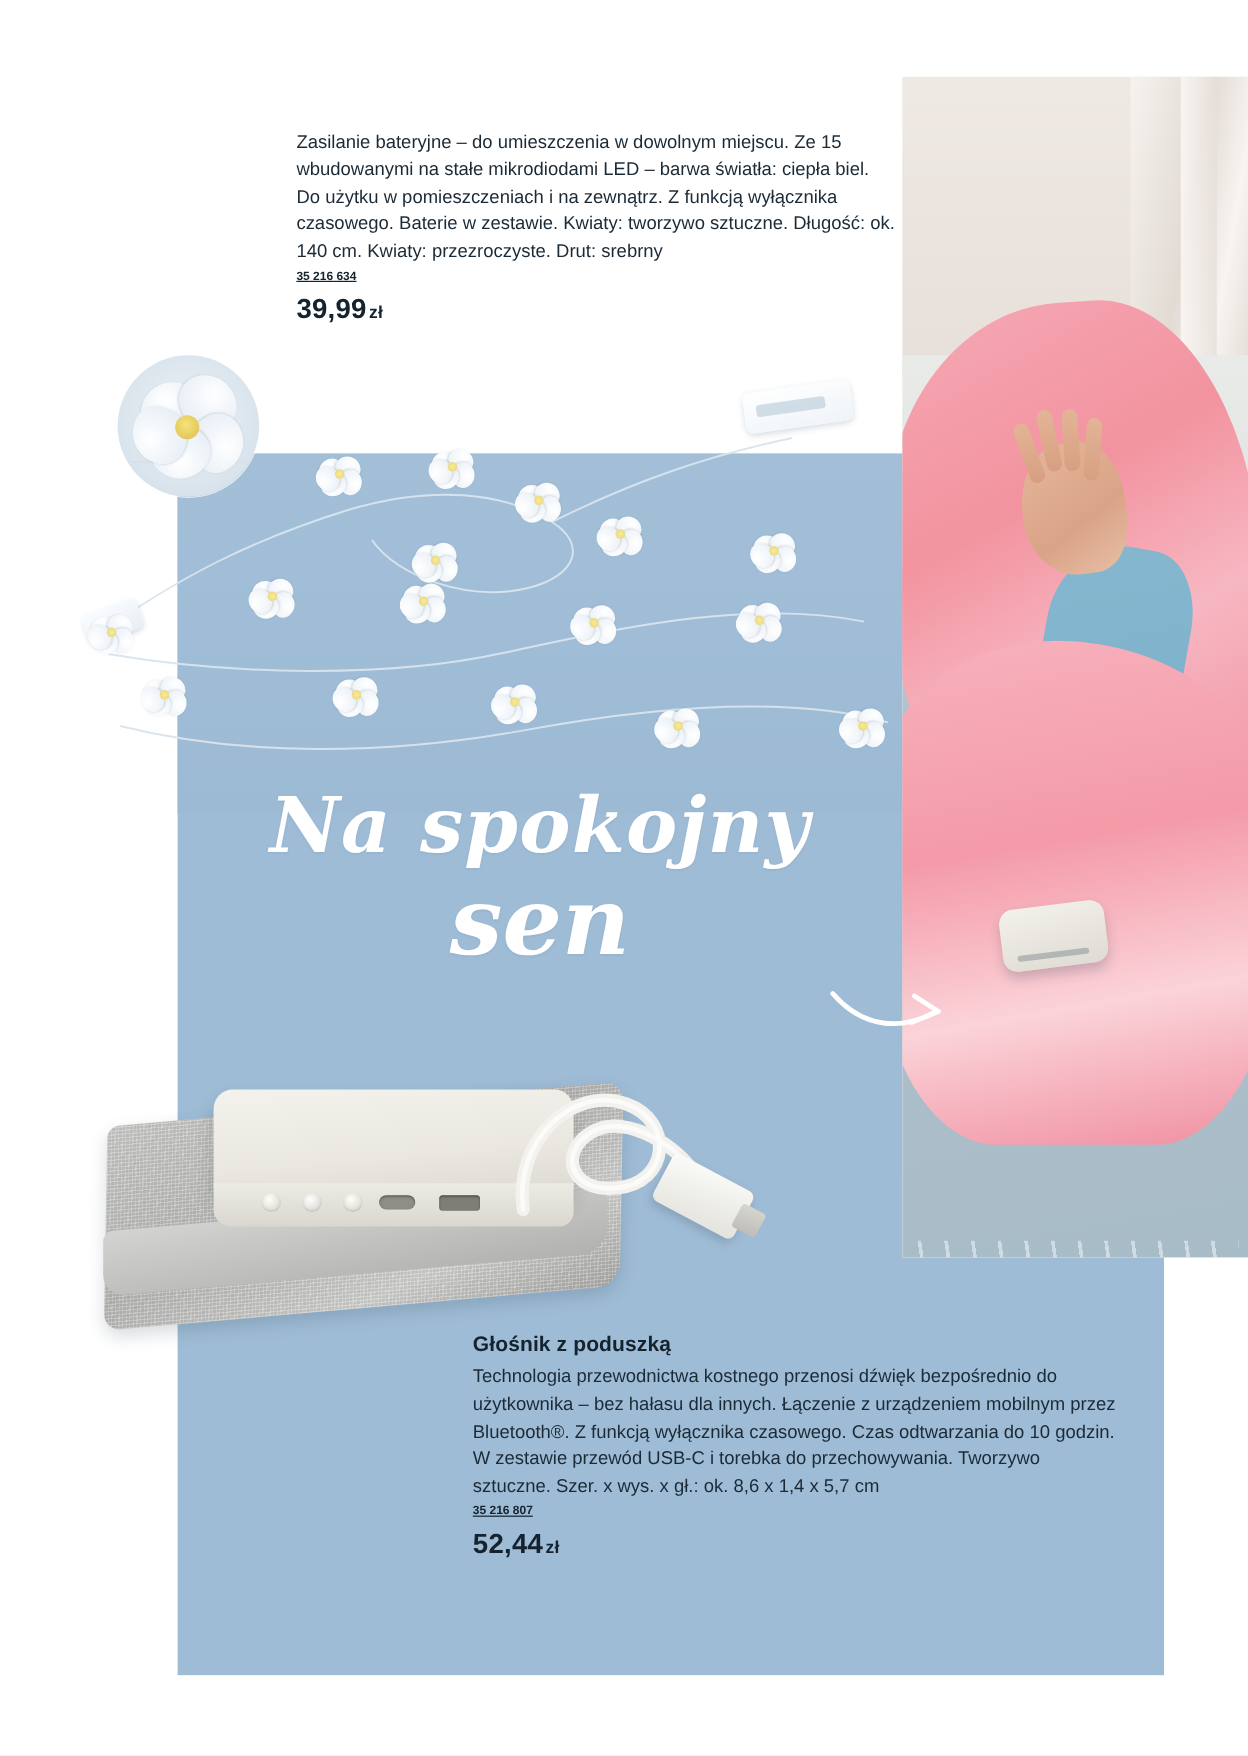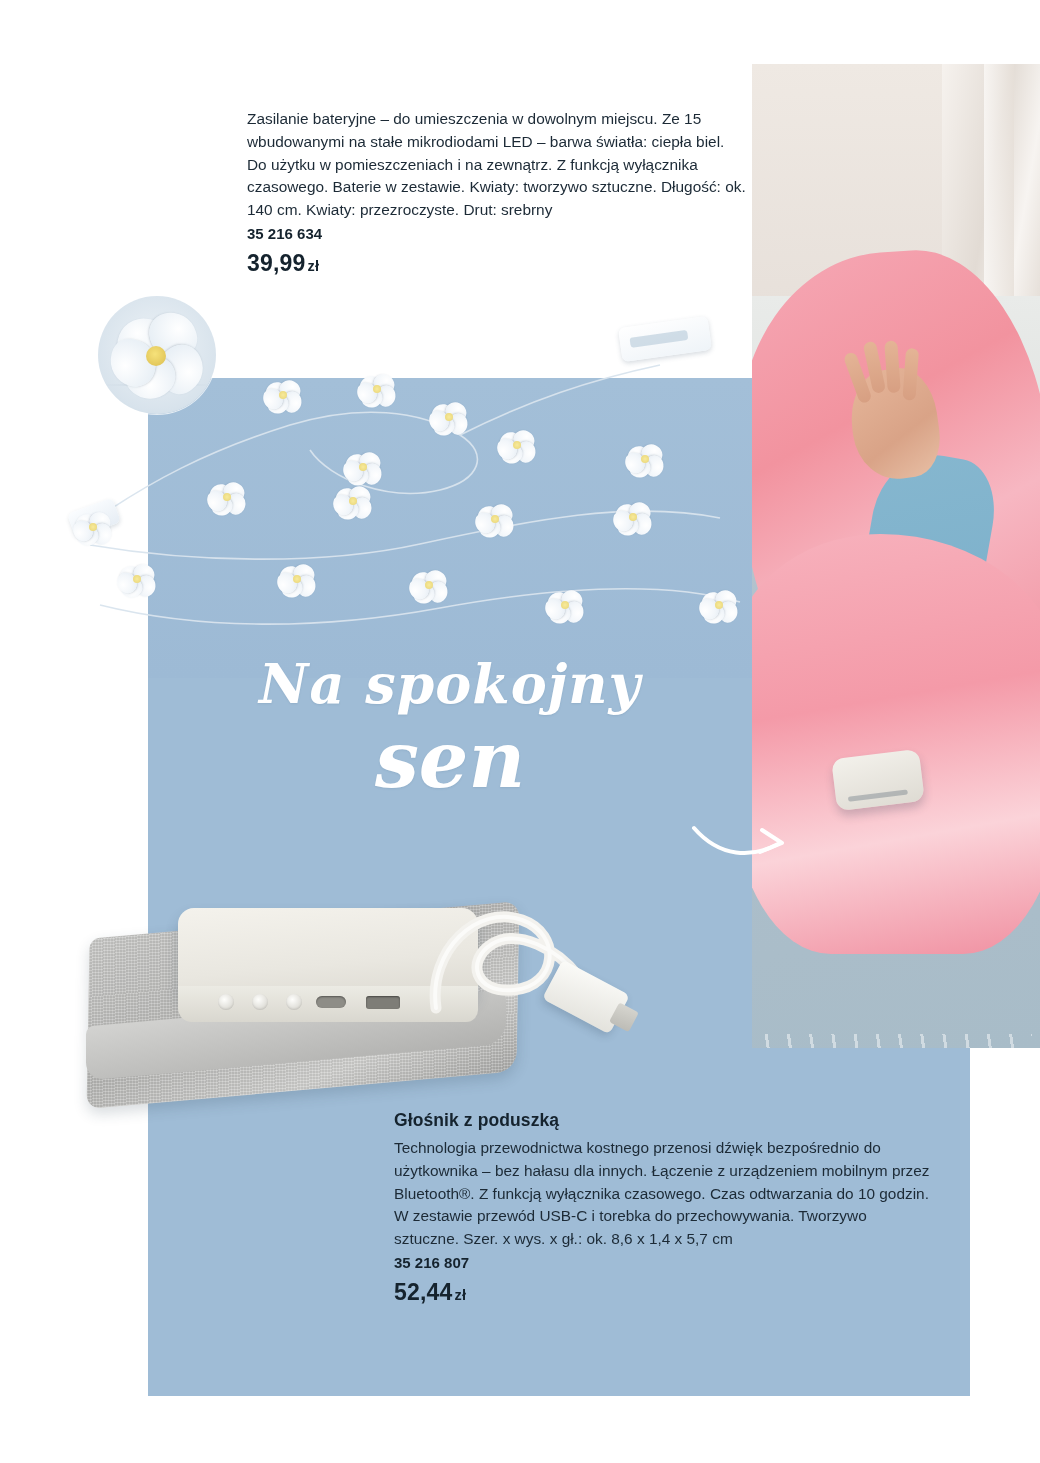--- a/index.html
+++ b/index.html
@@ -131,23 +131,24 @@
     letter-spacing: .1px;
     margin: 0 0 6px 0;
   }
   .p-desc {
     font-size: 15.4px;
     line-height: 1.48;
     margin: 0;
     color: #1c2a36;
   }
   .p-code {
-    font-size: 15px;
+    font-size: 10px;
     font-weight: bold;
     margin-top: 3px;
+    text-decoration: underline;
   }
   .p-price {
     font-size: 23px;
     font-weight: bold;
     margin-top: 8px;
     letter-spacing: .2px;
   }
   .p-price .cur {
     font-size: 14.5px;
     font-weight: bold;
@@ -244,21 +245,21 @@
     top: 660px;
     width: 520px;
     text-align: center;
     color: #ffffff;
     font-family: "DejaVu Serif", serif;
     font-style: italic;
     font-weight: bold;
     line-height: .92;
     text-shadow: 0 1px 2px rgba(90,120,150,.18);
   }
-  .headline .l1 { font-size: 54px; display: block; letter-spacing: 1px; }
+  .headline .l1 { font-size: 64px; display: block; letter-spacing: 1px; }
   .headline .l2 { font-size: 78px; display: block; margin-top: 14px; }
 
   .arrow {
     position: absolute;
     left: 690px;
     top: 818px;
     width: 100px;
     height: 46px;
   }
 

